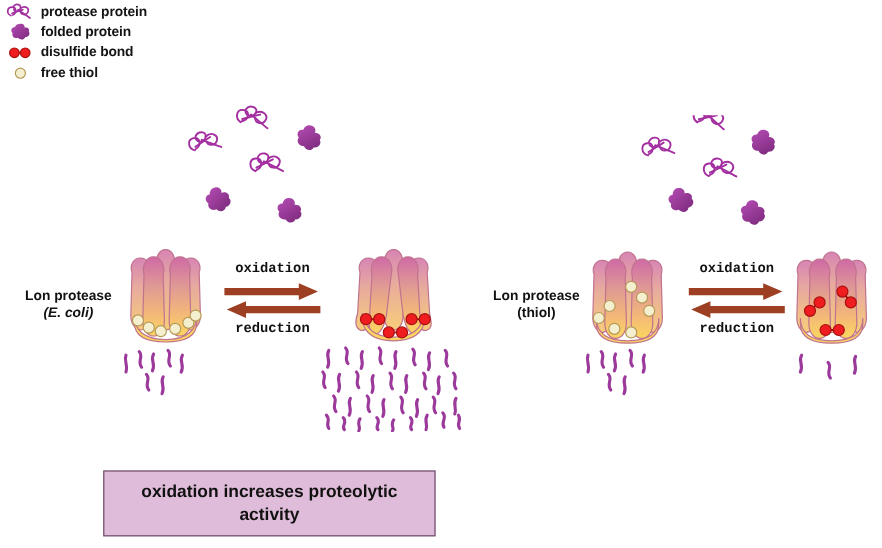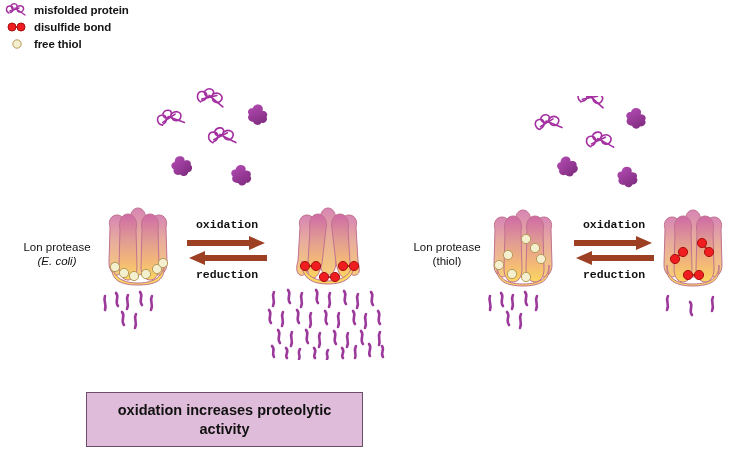--- a/index.html
+++ b/index.html
@@ -54,21 +54,21 @@
   #panel-left  { left: 0px;   width: 390px; }
   #panel-right { left: 390px; width: 345px; }
 
   .protein-cloud {
     position: absolute;
   }
 
   .protease-label {
     position: absolute;
     font-size: 11.5px;
-    font-weight: normal;
+    font-weight: bold;
     line-height: 14px;
     text-align: center;
     color: #111111;
     white-space: nowrap;
   }
   .protease-label .sp { font-style: italic; }
 
   .protease {
     position: absolute;
   }
@@ -117,23 +117,39 @@
       <svg width="26" height="15" viewBox="0 0 26 15">
         <g fill="none" stroke="#a32fa0" stroke-width="1.4" stroke-linecap="round">
           <path d="M5 11 C1 9 2 4 6 4 C10 4 10 9 6.5 10.5"></path>
           <path d="M7 3.5 C9 0.5 14 1.5 13 5 C12 8.2 8 8 7.5 5.5"></path>
           <path d="M13 5 C17 2 21 5 19 8.5 C17.4 11.2 13.5 10.2 13 7.5"></path>
           <path d="M11 6 C14 8 18 11 21 13"></path>
           <path d="M6 9 C9 8 12 7 15 6"></path>
         </g>
       </svg>
     </span>
-    <span class="legend-label">misfolded protein</span>
-  </div>
-
+    <span class="legend-label">protease protein</span>
+  </div>
+
+  <div class="legend-row">
+    <span class="legend-icon">
+      <svg width="20" height="15" viewBox="0 0 20 15">
+        <defs>
+          <linearGradient id="lgFolded" x1="0" y1="0" x2="1" y2="1">
+            <stop offset="0%" stop-color="#b44bb4"></stop>
+            <stop offset="100%" stop-color="#7c2a7c"></stop>
+          </linearGradient>
+        </defs>
+        <path d="M9 1 C12 0 14 2 13.5 4 C16 3.5 18 5 17 7.5 C18.5 9 17 12 14 12
+                 C13 14.5 9.5 14.5 8 12.5 C5 13.5 2.5 11 3.5 8.5
+                 C1.5 7 2.5 3.5 5.5 3.5 C6 1.8 7.5 1.2 9 1 Z" fill="url(#lgFolded)"></path>
+      </svg>
+    </span>
+    <span class="legend-label">folded protein</span>
+  </div>
 
   <div class="legend-row">
     <span class="legend-icon">
       <svg width="22" height="14" viewBox="0 0 22 14">
         <line x1="6" y1="7" x2="15" y2="7" stroke="#a8110f" stroke-width="1.6"></line>
         <circle cx="6" cy="7" r="4" fill="#ef1c20" stroke="#a8110f" stroke-width="1"></circle>
         <circle cx="15" cy="7" r="4" fill="#ef1c20" stroke="#a8110f" stroke-width="1"></circle>
       </svg>
     </span>
     <span class="legend-label">disulfide bond</span>

